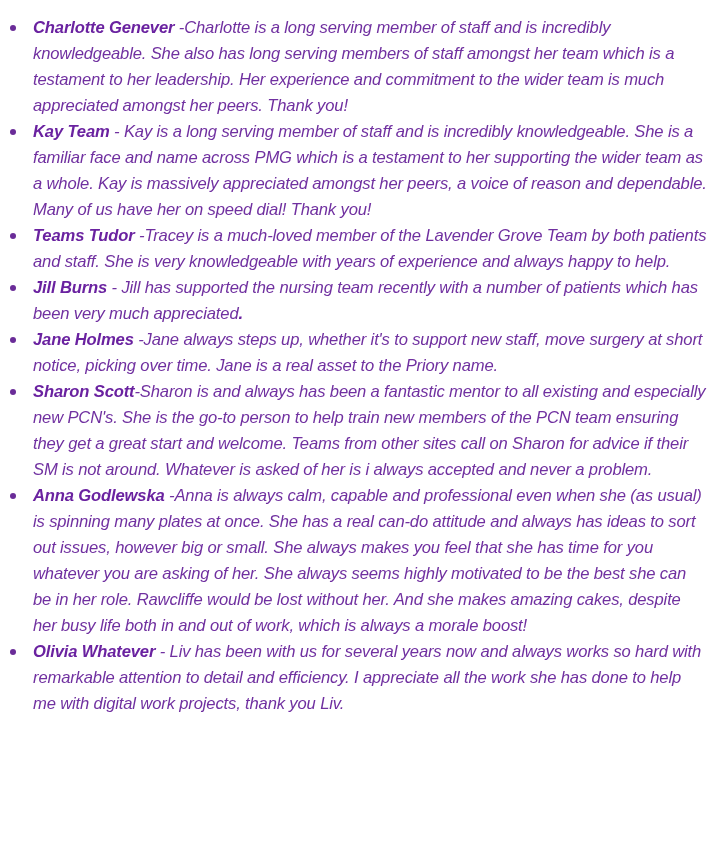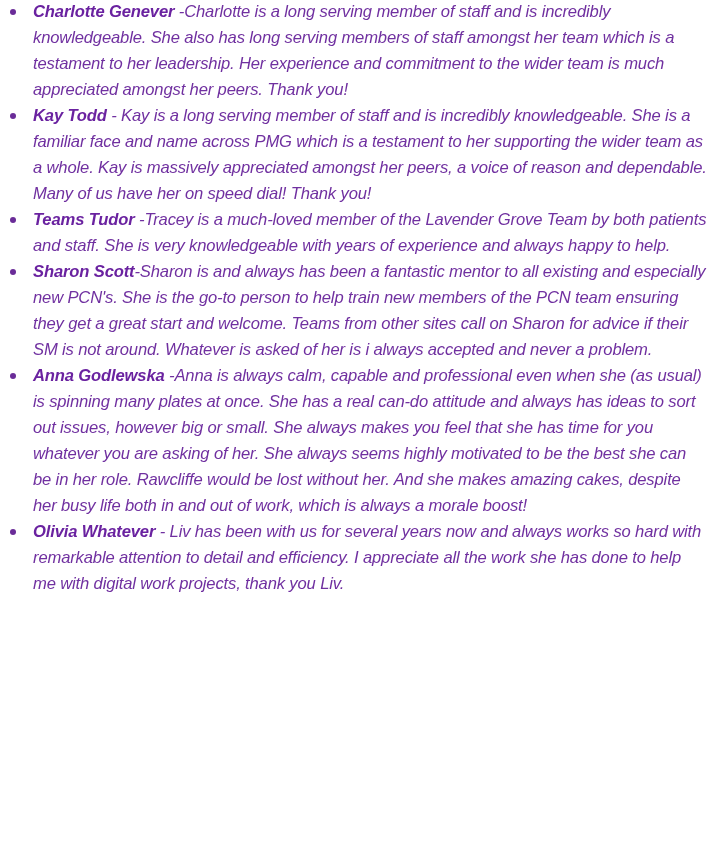--- a/index.html
+++ b/index.html
@@ -9,27 +9,29 @@
     font-family:"Liberation Sans", sans-serif;
     font-style:italic; font-size:16.6px; line-height:26px;
     color:#7030a0; letter-spacing:-0.15px;
   }
   ul.list li { position:relative; padding:0; margin:0; }
   ul.list li .bullet {
     position:absolute; left:-23px; top:10px; width:6px; height:6px;
     border-radius:50%; background:#6a2c98;
   }
   .name { font-weight:bold; color:#6a22a0; }
-  .wrap { padding-top:0px; margin-top:-1px; }
+  .wrap { padding-top:16px; margin-top:-1px; }
 </style>
 </head>
 <body>
 
 <div class="wrap">
 <ul class="list">
   <li><span class="bullet"></span><span class="name">Charlotte Genever</span><span> -Charlotte is a long serving member of staff and is incredibly knowledgeable. She also has long serving members of staff amongst her team which is a testament to her leadership.  Her experience and commitment to the wider team is much appreciated amongst her peers. Thank you!</span></li>
-  <li><span class="bullet"></span><span class="name">Kay Todd</span><span> - Kay is a long serving member of staff and is incredibly knowledgeable. She is a familiar face and name across PMG which is a testament to her supporting the wider team as a whole.  Kay is massively appreciated amongst her peers, a voice of reason and dependable. Many of us have her on speed dial! Thank you!</span></li>
+  <li><span class="bullet"></span><span class="name">Kay Team</span><span> - Kay is a long serving member of staff and is incredibly knowledgeable. She is a familiar face and name across PMG which is a testament to her supporting the wider team as a whole.  Kay is massively appreciated amongst her peers, a voice of reason and dependable. Many of us have her on speed dial! Thank you!</span></li>
   <li><span class="bullet"></span><span class="name">Teams Tudor</span><span> -Tracey is a much-loved member of the Lavender Grove Team by both patients and staff. She is very knowledgeable with years of experience and always happy to help.</span></li>
+  <li><span class="bullet"></span><span class="name">Jill Burns</span><span> - Jill has supported the nursing team recently with a number of patients which has been very much appreciated</span><span class="name">.</span></li>
+  <li><span class="bullet"></span><span class="name">Jane Holmes</span><span> -Jane always steps up, whether it's to support new staff, move surgery at short notice, picking over time. Jane is a real asset to the Priory name.</span></li>
   <li><span class="bullet"></span><span class="name">Sharon Scott</span><span>-Sharon is and always has been a fantastic mentor to all existing and especially new PCN's. She is the go-to person to help train new members of the PCN team ensuring they get a great start and welcome. Teams from other sites call on Sharon for advice if their SM is not around. Whatever is asked of her is i always accepted and never a problem.</span></li>
   <li><span class="bullet"></span><span class="name">Anna Godlewska</span><span> -Anna is always calm, capable and professional even when she (as usual) is spinning many plates at once. She has a real can-do attitude and always has ideas to sort out issues, however big or small. She always makes you feel that she has time for you whatever you are asking of her. She always seems highly motivated to be the best she can be in her role. Rawcliffe would be lost without her. And she makes amazing cakes, despite her busy life both in and out of work, which is always a morale boost!</span></li>
   <li><span class="bullet"></span><span class="name">Olivia Whatever</span><span> - Liv has been with us for several years now and always works so hard with remarkable attention to detail and efficiency. I appreciate all the work she has done to help me with digital work projects, thank you Liv.</span></li>
 </ul>
 </div>
 
 </body></html>

